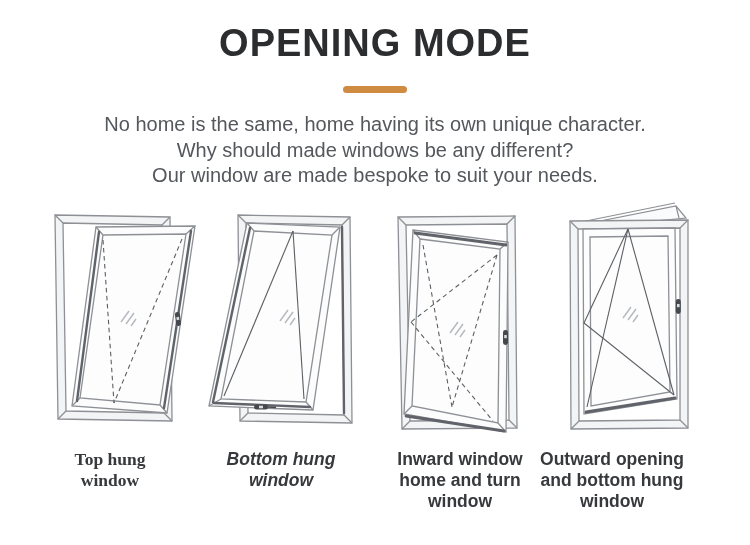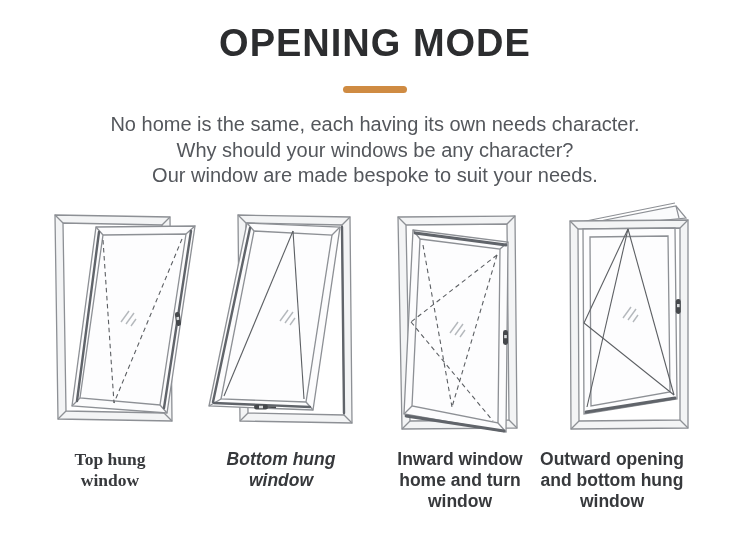--- a/index.html
+++ b/index.html
@@ -32,22 +32,22 @@
 </style>
 </head>
 <body>
 
 <div class="stage">
 
   <div class="page-title">OPENING MODE</div>
   <div class="title-divider"></div>
 
   <div class="intro">
-    <div>No home is the same, each having its own needs character.</div>
-    <div>Why should your windows be any character?</div>
+    <div>No home is the same, home having its own unique character.</div>
+    <div>Why should made windows be any different?</div>
     <div>Our window are made bespoke to suit your needs.</div>
   </div>
 
   <div class="figure f1">
     <svg viewBox="0 0 160 240">
       <g fill="#ffffff" stroke="#8d9095" stroke-width="1.3">
         <polygon points="19,20 134,22 136,226 22,224" fill="#f3f4f5"></polygon>
         <polygon points="27,28 126,30 128,218 30,216" fill="#ffffff"></polygon>
         <path d="M19,20 L27,28 M134,22 L126,30 M136,226 L128,218 M22,224 L30,216" fill="none"></path>
       </g>

